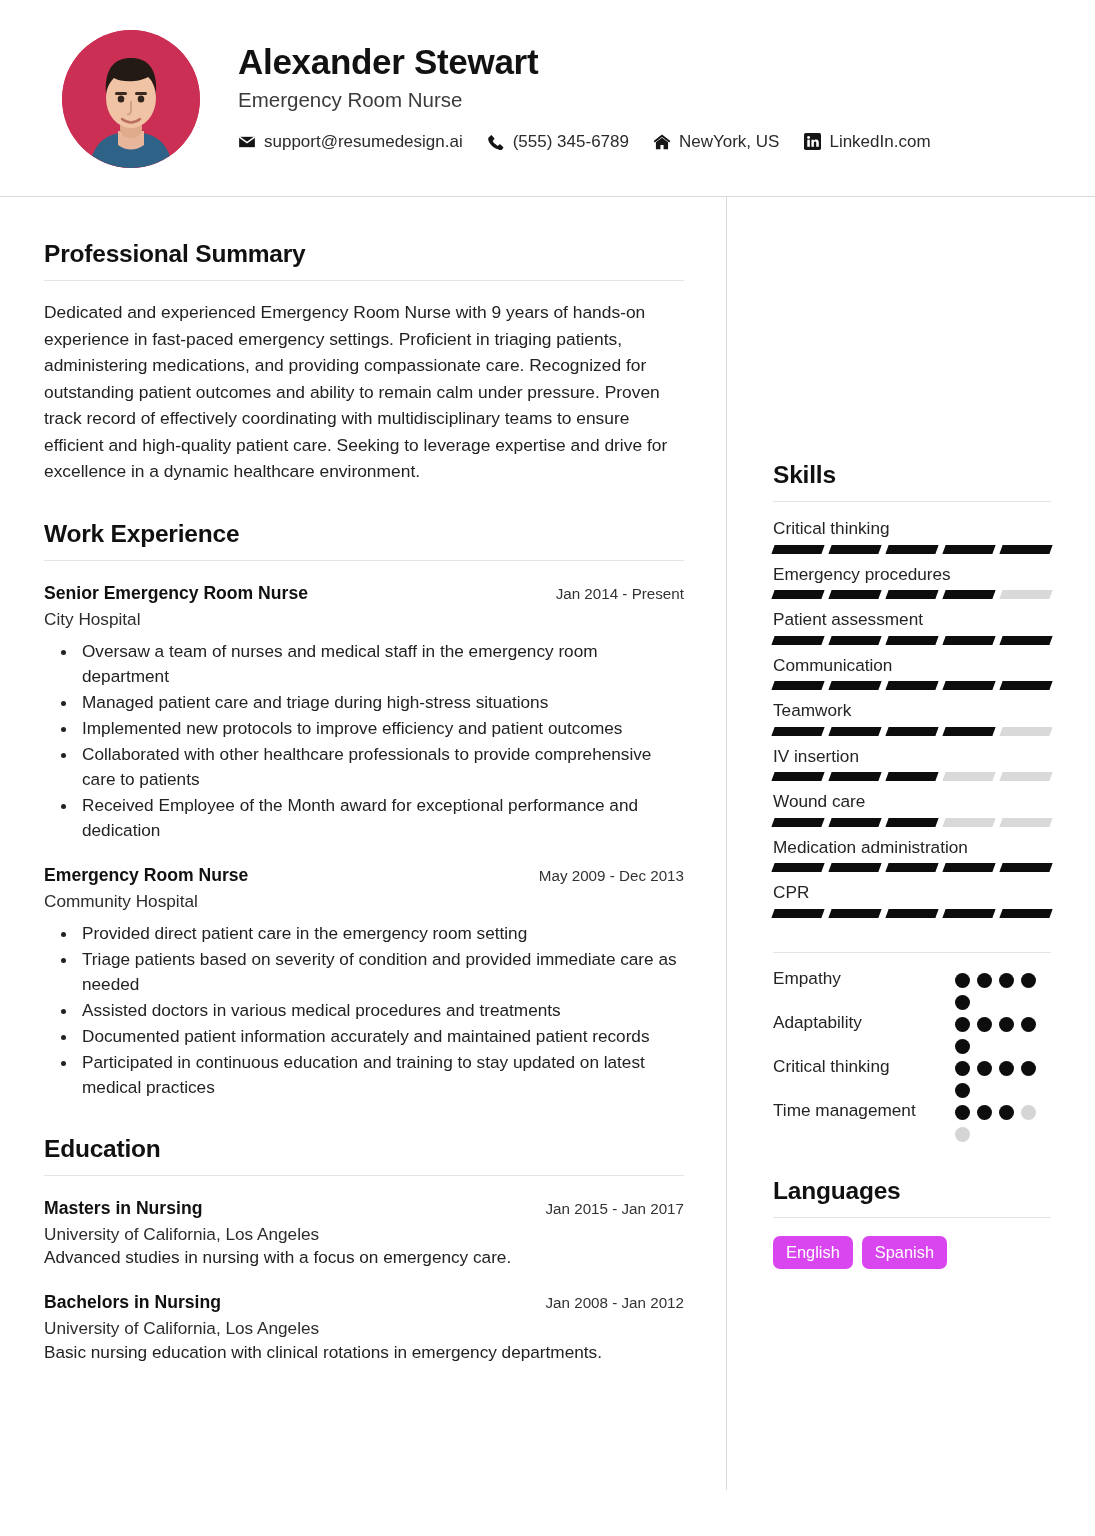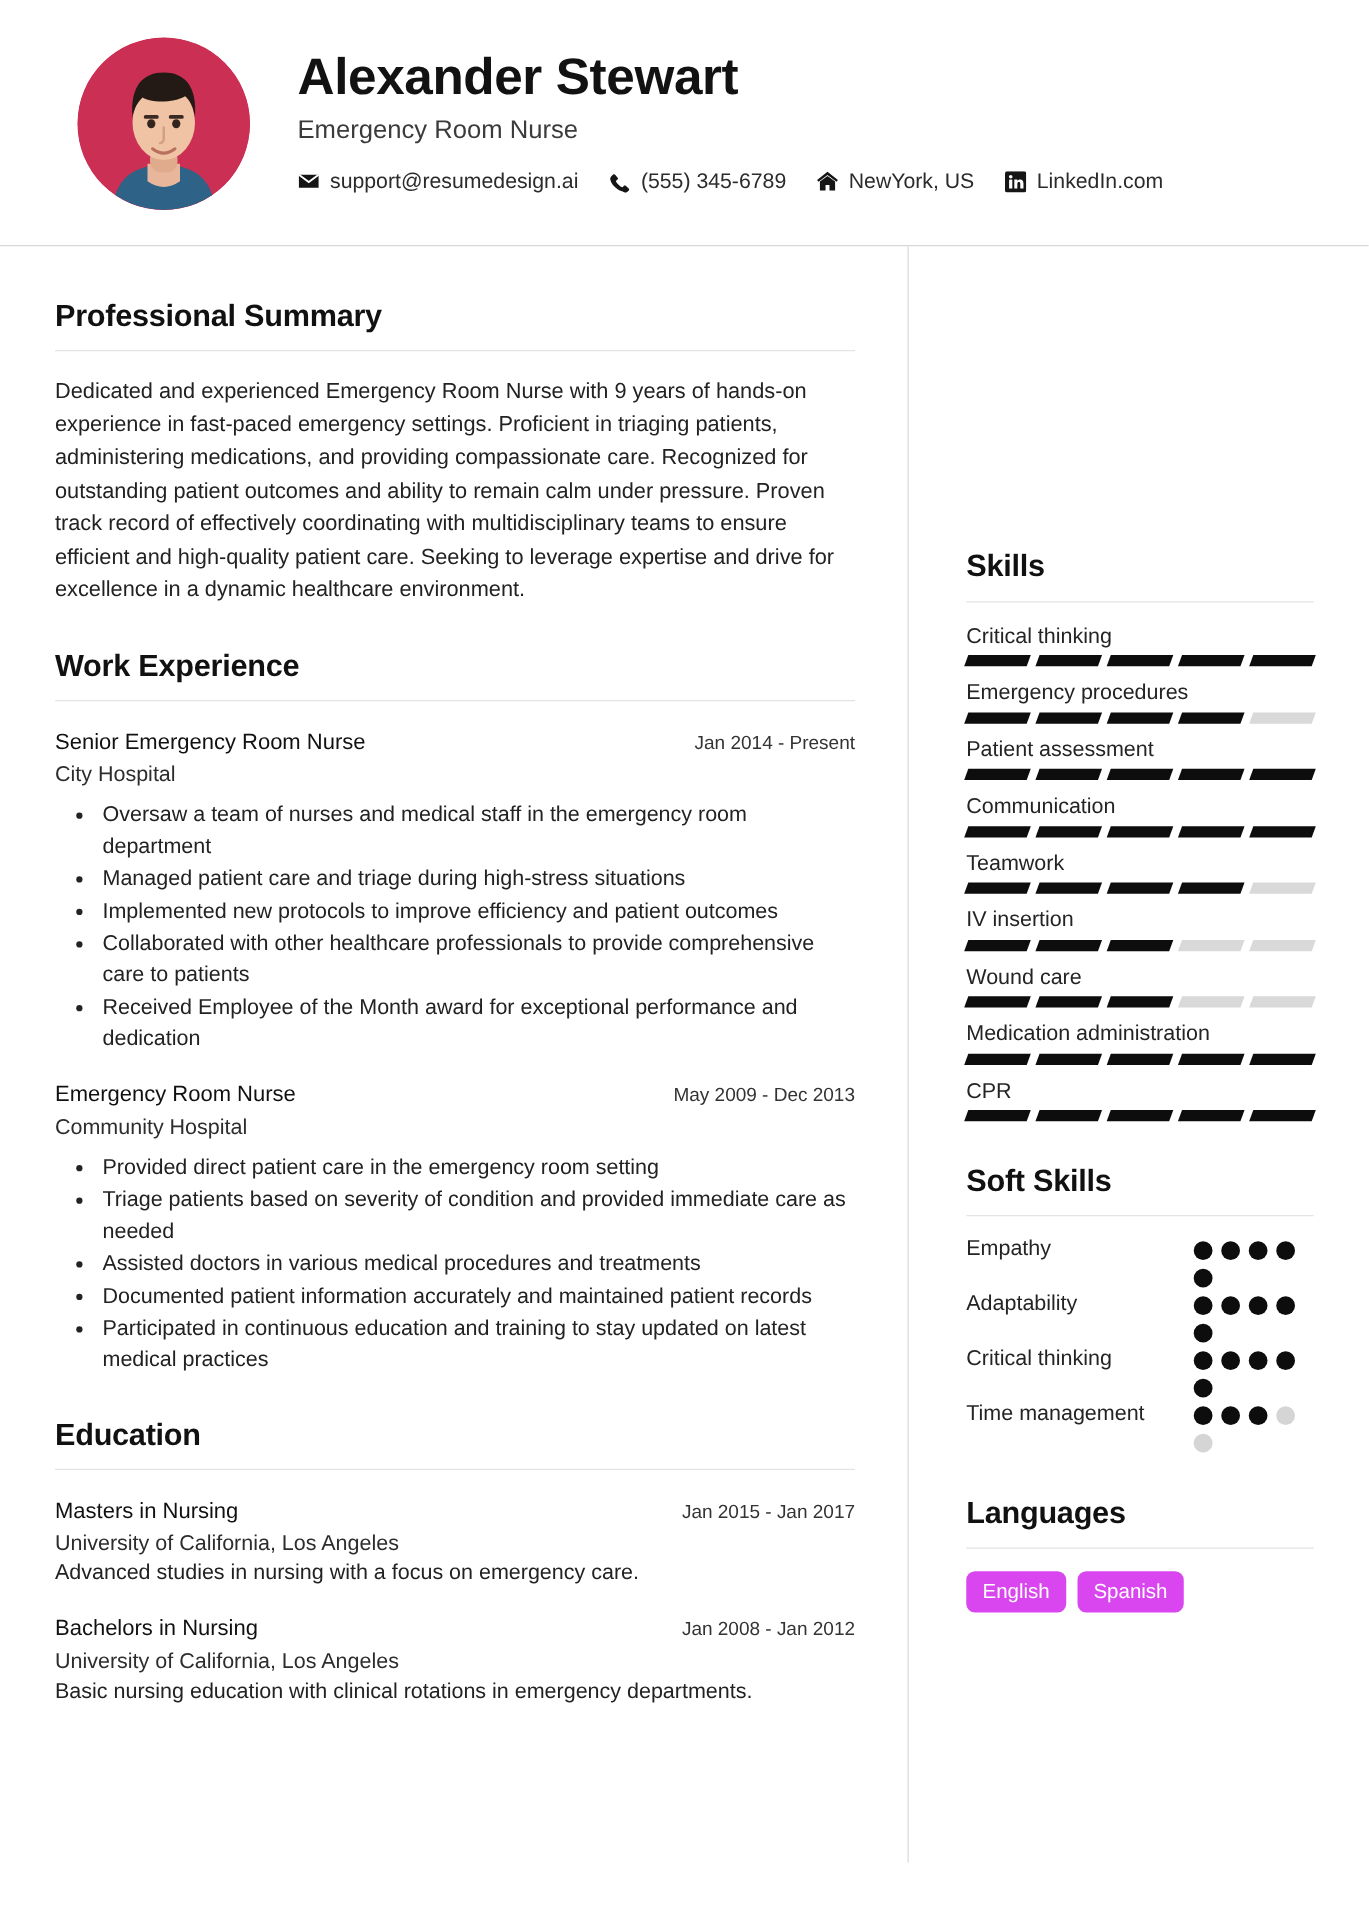--- a/index.html
+++ b/index.html
@@ -25,21 +25,21 @@
     border-radius:50%;
     background:#cc2f54;
     flex:0 0 138px;
     position:relative;
     overflow:hidden;
   }
   .avatar svg { display:block; width:100%; height:100%; }
 
   .head-text { margin-left:38px; padding-bottom:4px; }
   .name {
-    font-size:41px;
+    font-size:35px;
     font-weight:bold;
     letter-spacing:-0.3px;
     line-height:1.12;
     color:#121212;
   }
   .role {
     font-size:20.5px;
     color:#3b3b3b;
     margin-top:7px;
     line-height:1.2;
@@ -97,21 +97,21 @@
   
   .entry { margin-top:22px; }
   .entry-head {
     display:flex;
     justify-content:space-between;
     align-items:baseline;
     gap:14px;
   }
   .entry-title {
     font-size:17.6px;
-    font-weight:normal;
+    font-weight:bold;
     color:#111;
     line-height:1.25;
   }
   .entry-date {
     font-size:15.2px;
     color:#333;
     white-space:nowrap;
     flex:0 0 auto;
   }
   .entry-org {
@@ -461,21 +461,20 @@
               <span class="bar-seg on"></span>
               <span class="bar-seg on"></span>
               <span class="bar-seg on"></span>
               <span class="bar-seg on"></span>
             </div>
           </div>
         </div>
     </div>
 
     <div class="sec blk">
-      <div class="sec-title">Soft Skills</div>
       <hr class="sec-rule">
       <div class="soft-list" id="soft-list">
           <div class="soft-row">
             <div class="soft-name">Empathy</div>
             <div class="dots">
               <span class="dot on"></span>
               <span class="dot on"></span>
               <span class="dot on"></span>
               <span class="dot on"></span>
               <span class="dot on"></span>

